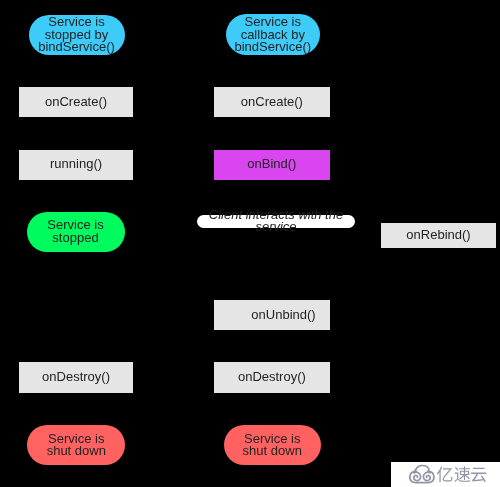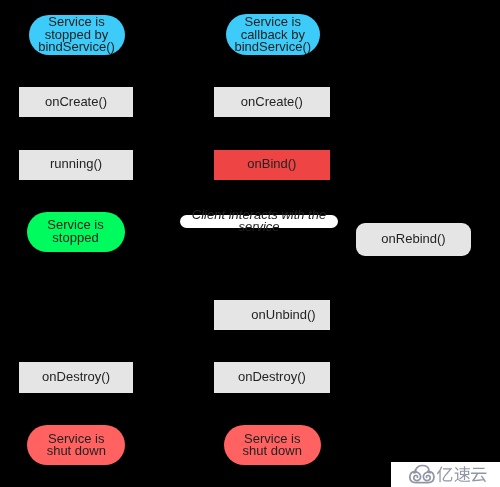--- a/index.html
+++ b/index.html
@@ -17,22 +17,22 @@
   #n-oncreate-left  {left:18.8px; top:87.3px;  width:114.5px;height:29.8px;}
   #n-onstart        {left:18.8px; top:149.5px; width:114.5px;height:30px;}
   #n-running        {left:26.5px; top:211.5px; width:98px;   height:40px;}
   #n-stopped        {left:40px;   top:288.5px; width:72px;   height:37.5px; border-radius:5px;}
   #n-ondestroy-left {left:18.8px; top:362.3px; width:114.5px;height:30.4px;}
   #n-shutdown-left  {left:27.3px; top:424.8px; width:98px;   height:40.5px;}
   
   #n-created        {left:225.8px;top:14.4px;  width:94px;   height:40.5px;}
   #n-oncreate-right {left:213.9px;top:87.3px;  width:116px;  height:29.8px;}
   #n-onbind         {left:213.9px;top:149.5px; width:116px;  height:30px;}
-  #n-client         {left:180px;top:214.7px; width:158px;  height:13.3px; border-radius:6.7px;}
-  #n-onrebind       {left:356px;top:222.9px; width:115px;  height:33px;border-radius:9px;}
+  #n-client         {left:197px;top:214.7px; width:158px;  height:13.3px; border-radius:6.7px;}
+  #n-onrebind       {left:381px;top:222.9px; width:115px;  height:25px;}
   #n-onunbind       {left:214px;  top:299.9px; width:116px;  height:30.2px;padding-left:23px;}
   #n-ondestroy-right{left:213.9px;top:362.3px; width:116px;  height:30.4px;}
   #n-shutdown-right {left:223.5px;top:424.8px; width:97.5px; height:40.5px;}
   
   #watermark{position:absolute;left:391px;top:462px;width:109px;height:25px;background:#ffffff;}
 </style>
 </head>
 <body>
 
 <div id="stage">
@@ -77,21 +77,21 @@
       <div>Service is</div>
       <div>callback by</div>
       <div>bindService()</div>
     </div>
   </div>
 
   <div id="n-oncreate-right" class="node" style="background:#e5e5e5">
     <div class="lbl">onCreate()</div>
   </div>
 
-  <div id="n-onbind" class="node" style="background:#ef4444">
+  <div id="n-onbind" class="node" style="background:#d946ef">
     <div class="lbl">onBind()</div>
   </div>
 
   <div id="n-client" class="node note" style="background:#ffffff">
     <div class="lbl">Client interacts with the service</div>
   </div>
 
   <div id="n-onrebind" class="node" style="background:#e5e5e5">
     <div class="lbl">onRebind()</div>
   </div>

